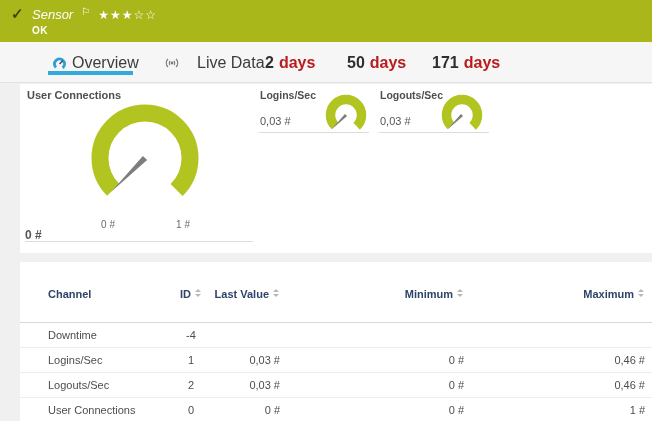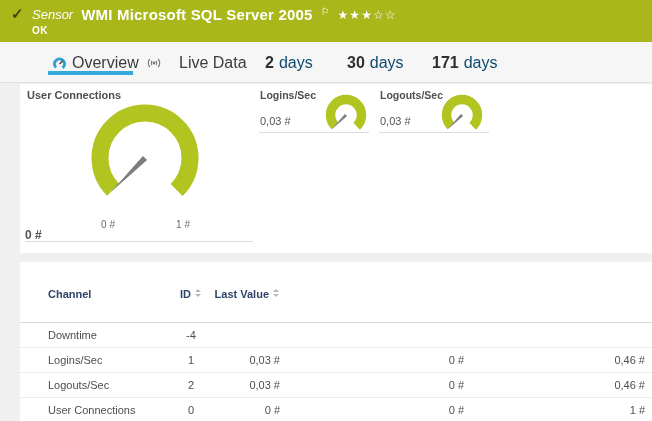--- a/index.html
+++ b/index.html
@@ -37,27 +37,27 @@
   .tabbar {
     position:absolute; left:0; top:42px; width:652px; height:41px;
     background:#f6f6f6; border-bottom:1px solid #e2e2e2;
   }
   .tab {
     position:absolute; top:11px; height:20px;
     display:flex; align-items:center; gap:5px;
     font-size:16px; color:#3c3c3c; cursor:pointer; white-space:nowrap;
   }
   .tab .num { font-weight:bold; color:#2f2f2f; }
-  .tab .unit { color:#0c4a6e; }
+  .tab .unit { color:#b91c1c;font-weight:bold; }
   .tab-underline {
     position:absolute; left:48px; top:29px; width:85px; height:4px;
     background:#35a9dc;
   }
   .t-overview { left:52px; }
-  .t-live     { left:146px;gap:17px; }
+  .t-live     { left:164px;gap:17px; }
   .t-2d       { left:265px; }
   .t-30d      { left:347px; }
   .t-365d     { left:432px; }
   .t-historic { left:525px; }
 
   
   .gauge-panel {
     position:absolute; left:20px; top:84px; width:632px; height:169px;
     background:#fff;
   }
@@ -116,21 +116,20 @@
 
 0; vertical-align:2px; border-top-color:#344870; }
 </style>
 </head>
 <body>
 
 <div class="sensor-bar">
   <span class="check">✓</span>
   <div class="sensor-line">
     <span class="sensor-kind">Sensor</span>
-    <span class="sensor-title">WMI Microsoft SQL Server 2005</span>
     <span class="flag">⚐</span>
     <span class="stars">★★★☆☆</span>
   </div>
   <div class="sensor-status">OK</div>
 </div>
 
 <div class="tabbar">
   <div class="tab t-overview">
     <svg width="15" height="15" viewBox="0 0 15 15">
       <circle cx="7.5" cy="8" r="5" fill="none" stroke="#2e9fd6" stroke-width="3" stroke-dasharray="23.6 7.9" transform="rotate(135 7.5 8)"></circle>
@@ -146,21 +145,21 @@
       <path d="M10,4 C10.9,4.9 10.9,7.1 10,8" fill="none" stroke="#7a7a7a" stroke-width="1.1"></path>
       <circle cx="8" cy="6" r="1.4" fill="#7a7a7a"></circle>
     </svg>
     <span>Live Data</span>
   </div>
   <div class="tab t-2d">
     <span class="num">2</span>
     <span class="unit">days</span>
   </div>
   <div class="tab t-30d">
-    <span class="num">30</span>
+    <span class="num">50</span>
     <span class="unit">days</span>
   </div>
   <div class="tab t-365d">
     <span class="num">171</span>
     <span class="unit">days</span>
   </div>
   <div class="tab-underline"></div>
 </div>
 
 <div class="gauge-panel">
@@ -191,20 +190,22 @@
     <polygon points="20.9,20.9 23.1,23.1 7.5,36.5" fill="#7d7d7d"></polygon>
   </svg>
   <div class="sec-line line-logouts"></div>
 </div>
 
 <div class="table-panel">
   <div class="thead">
     <div class="c-channel"><span>Channel</span><span class="sort-active"></span></div>
     <div class="c-id"><span>ID</span><span class="sort"><i class="up"></i><i class="dn"></i></span></div>
     <div class="c-last"><span>Last Value</span><span class="sort"><i class="up"></i><i class="dn"></i></span></div>
+    <div class="c-min"><span>Minimum</span><span class="sort"><i class="up"></i><i class="dn"></i></span></div>
+    <div class="c-max"><span>Maximum</span><span class="sort"><i class="up"></i><i class="dn"></i></span></div>
   </div>
   <div class="thead-sep"></div>
 
   <div class="trow">
     <div class="c-channel">Downtime</div>
     <div class="c-id">-4</div>
     <div class="c-last"></div>
     <div class="c-min"></div>
     <div class="c-max"></div>
   </div>

